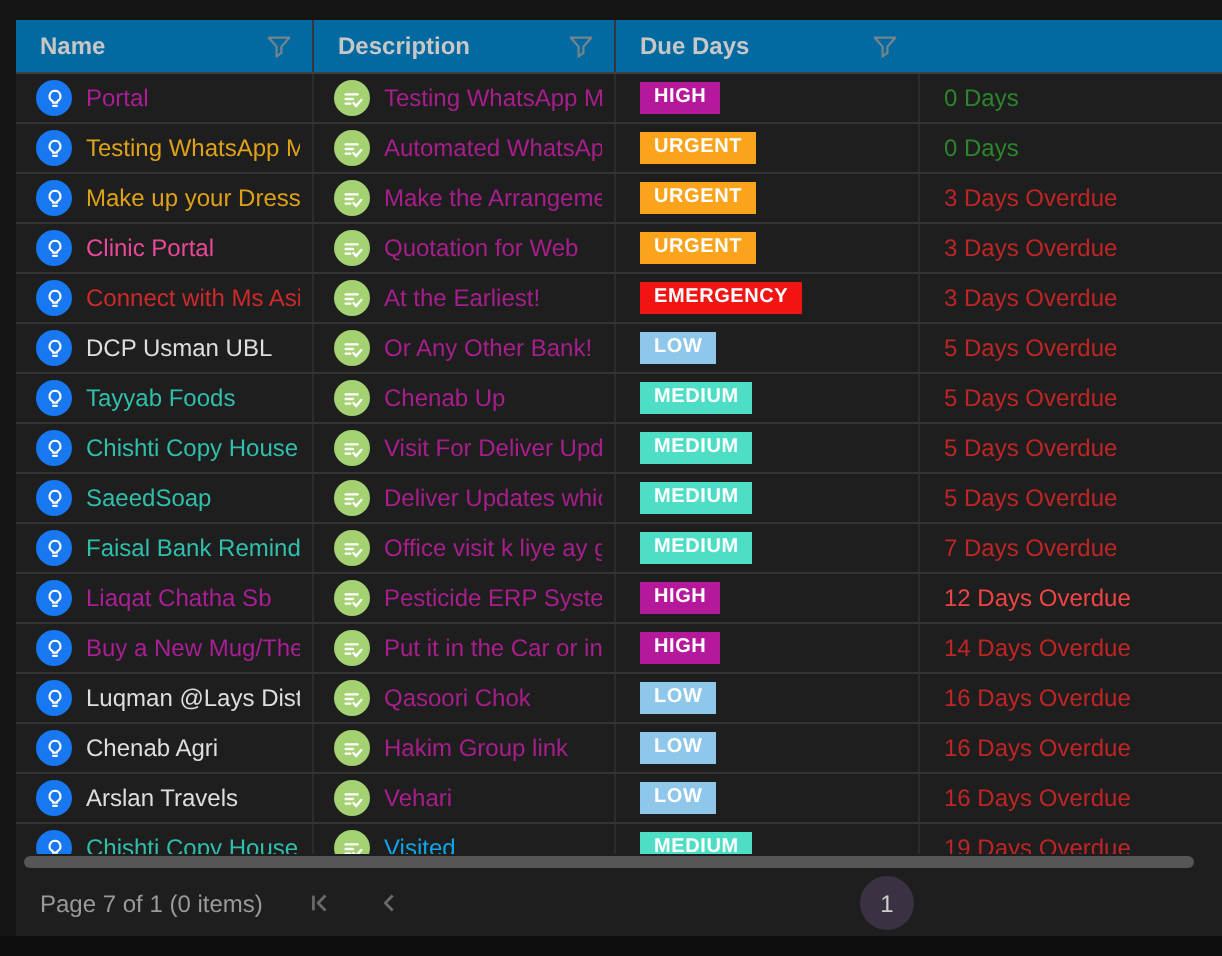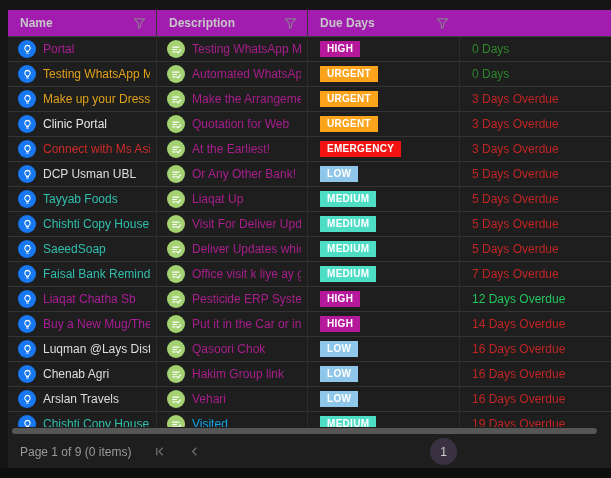--- a/index.html
+++ b/index.html
@@ -3,21 +3,21 @@
 <meta charset="utf-8">
 <style>
   html,body{margin:0;padding:0;}
   body{
     width:611px;height:478px;position:relative;overflow:hidden;
     background:#141414;
     font-family:"Liberation Sans", sans-serif;
   }
   .grid-panel{position:absolute;left:8px;top:10px;width:603px;height:458px;background:#1e1e1e;}
   
-  .header-row{display:flex;height:27px;background:#a21caf;border-bottom:1px solid #404040;box-sizing:border-box;}
+  .header-row{display:flex;height:27px;background:#0369a1;border-bottom:1px solid #404040;box-sizing:border-box;}
   .hcell{display:flex;align-items:center;justify-content:space-between;box-sizing:border-box;
          padding:0 10px 0 12px;border-right:1px solid #373737;color:#c7c7c7;font-size:12px;font-weight:bold;}
   .w0{width:149px}.w1{width:151px}.w2{width:152px}.w3{width:151px;border-right:none}
   .funnel{display:flex;align-items:center;opacity:.85}
   
   .tbody{height:390px;overflow:hidden;}
   .row{display:flex;height:25px;border-bottom:1px solid #343434;box-sizing:border-box;background:#1e1e1e;}
   .cell{display:flex;align-items:center;box-sizing:border-box;overflow:hidden;white-space:nowrap;
         padding:0 6px 0 10px;border-right:1px solid #2c2c2c;}
   .cell:last-child{border-right:none;}
@@ -160,21 +160,21 @@
   </div>
 
   <div class="row">
     <div class="cell w0">
       <span class="circle blue" style="background: rgb(23, 120, 242);">
         <svg width="11" height="11" viewBox="0 0 24 24" fill="none" stroke="#ffffff" stroke-width="2.4" stroke-linecap="round">
           <path d="M12 3a6 6 0 0 1 3.4 10.9c-.8.6-1.4 1.4-1.4 2.1h-4c0-.7-.6-1.5-1.4-2.1A6 6 0 0 1 12 3z"></path>
           <path d="M10 19.5h4"></path>
         </svg>
       </span>
-      <span class="txt" style="color: #e5e5e5;">Clinic Portal</span>
+      <span class="txt" style="color: #ec4899;">Clinic Portal</span>
     </div>
     <div class="cell w1">
       <span class="circle green" style="background: rgb(164, 209, 114);">
         <svg width="11" height="11" viewBox="0 0 24 24" fill="none" stroke="#ffffff" stroke-width="2.6" stroke-linecap="round">
           <path d="M4 7h13"></path>
               <path d="M4 12h8"></path>
               <path d="M4 17h5"></path>
               <path d="M12.5 16.5l3 3L21 13"></path>
         </svg>
       </span>
@@ -258,21 +258,21 @@
     </div>
     <div class="cell w1">
       <span class="circle green" style="background: rgb(164, 209, 114);">
         <svg width="11" height="11" viewBox="0 0 24 24" fill="none" stroke="#ffffff" stroke-width="2.6" stroke-linecap="round">
           <path d="M4 7h13"></path>
               <path d="M4 12h8"></path>
               <path d="M4 17h5"></path>
               <path d="M12.5 16.5l3 3L21 13"></path>
         </svg>
       </span>
-      <span class="txt" style="color: rgb(168, 30, 140);">Liaqat Up</span>
+      <span class="txt" style="color: rgb(168, 30, 140);">Chenab Up</span>
     </div>
     <div class="cell w2 c3">
       <span class="badge" style="background: rgb(78, 222, 198);">MEDIUM</span>
     </div>
     <div class="cell w3 c3">
       <span class="due-txt" style="color: rgb(192, 37, 37);">5 Days Overdue</span>
     </div>
   </div>
 
   <div class="row">
@@ -380,21 +380,21 @@
               <path d="M4 17h5"></path>
               <path d="M12.5 16.5l3 3L21 13"></path>
         </svg>
       </span>
       <span class="txt" style="color: rgb(168, 30, 140);">Pesticide ERP System (Co</span>
     </div>
     <div class="cell w2 c3">
       <span class="badge" style="background: rgb(181, 24, 155);">HIGH</span>
     </div>
     <div class="cell w3 c3">
-      <span class="due-txt" style="color: #22c55e; text-align: center;">12 Days Overdue</span>
+      <span class="due-txt" style="color: #ef4444; text-align: center;">12 Days Overdue</span>
     </div>
   </div>
 
   <div class="row">
     <div class="cell w0">
       <span class="circle blue" style="background: rgb(23, 120, 242);">
         <svg width="11" height="11" viewBox="0 0 24 24" fill="none" stroke="#ffffff" stroke-width="2.4" stroke-linecap="round">
           <path d="M12 3a6 6 0 0 1 3.4 10.9c-.8.6-1.4 1.4-1.4 2.1h-4c0-.7-.6-1.5-1.4-2.1A6 6 0 0 1 12 3z"></path>
           <path d="M10 19.5h4"></path>
         </svg>
@@ -535,21 +535,21 @@
       <span class="due-txt" style="color: rgb(192, 37, 37);">19 Days Overdue</span>
     </div>
   </div>
 </div>
 
   <div class="hscroll">
     <div class="hthumb"></div>
   </div>
 
   <div class="pager">
-    <span>Page 1 of 9 (0 items)</span>
+    <span>Page 7 of 1 (0 items)</span>
     <span class="nav-btn">
       <svg width="13" height="13" viewBox="0 0 14 14">
           <path d="M4 3v8" stroke="#6a6a6a" stroke-width="1.5" fill="none"></path>
           <path d="M10.5 3 6.5 7l4 4" stroke="#6a6a6a" stroke-width="1.5" fill="none" stroke-linejoin="round"></path>
         </svg>
     </span>
     <span class="nav-btn">
       <svg width="13" height="13" viewBox="0 0 14 14">
           <path d="M9 3 5 7l4 4" stroke="#6a6a6a" stroke-width="1.5" fill="none" stroke-linejoin="round"></path>
         </svg>

